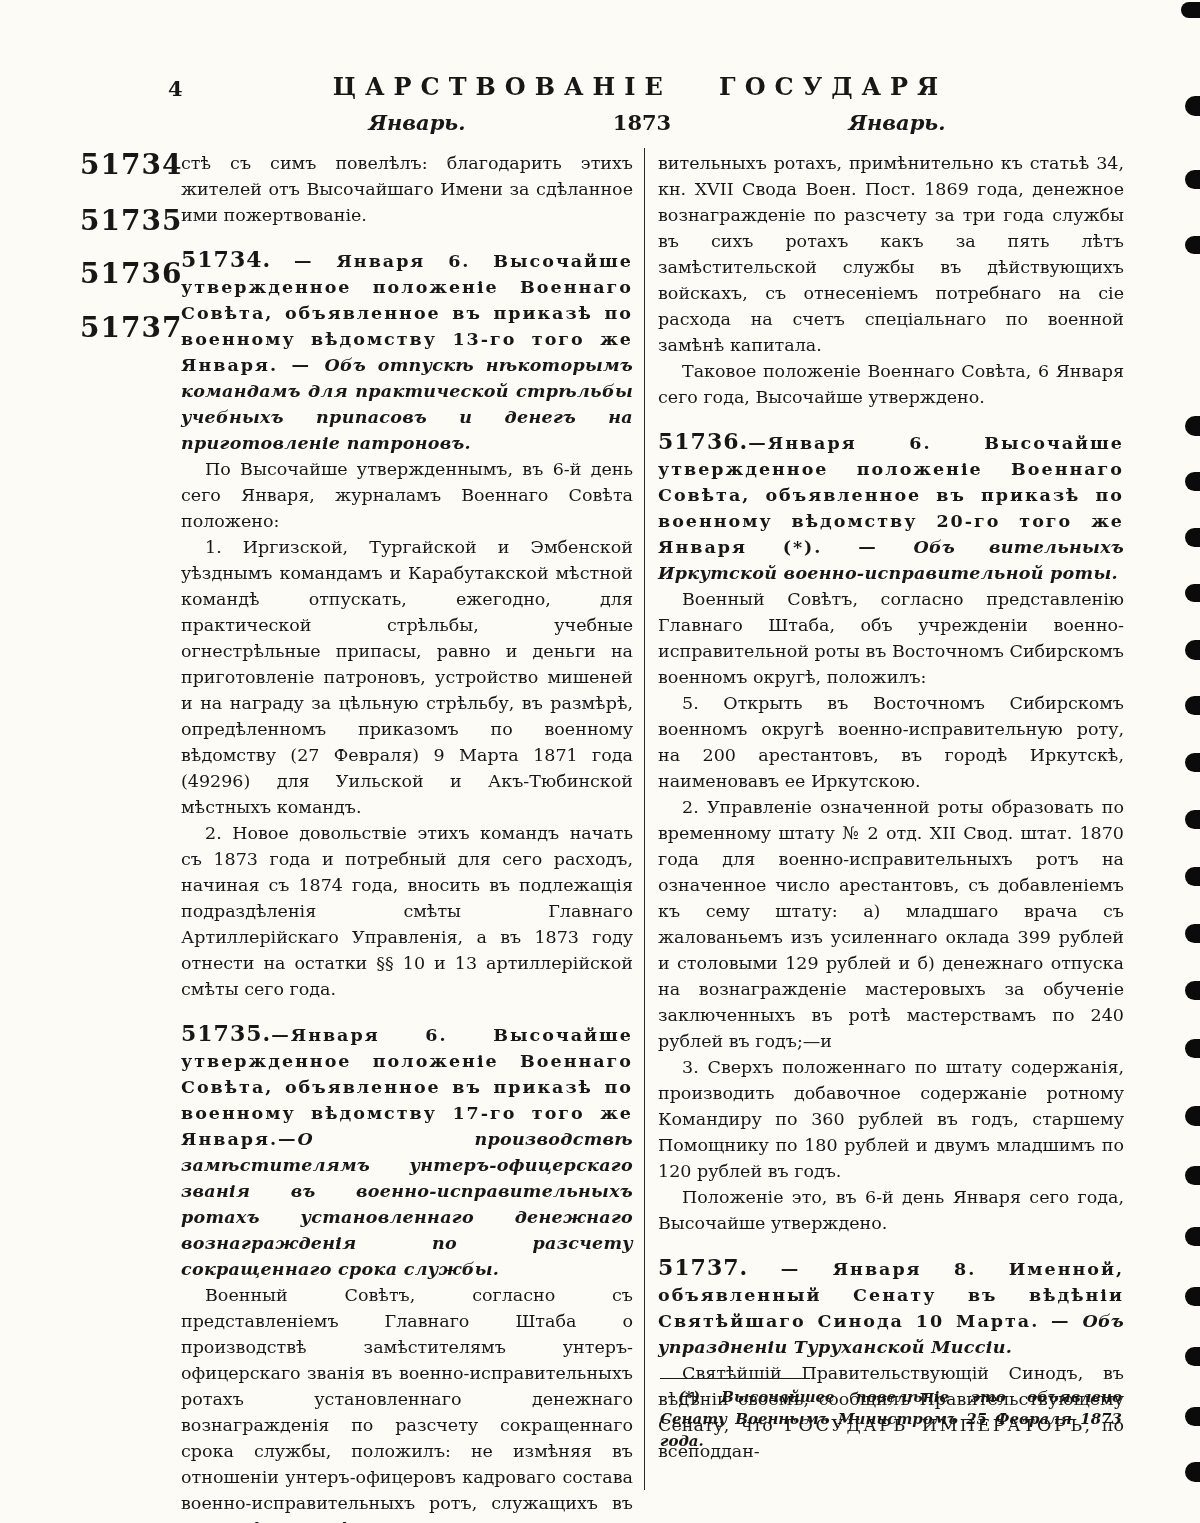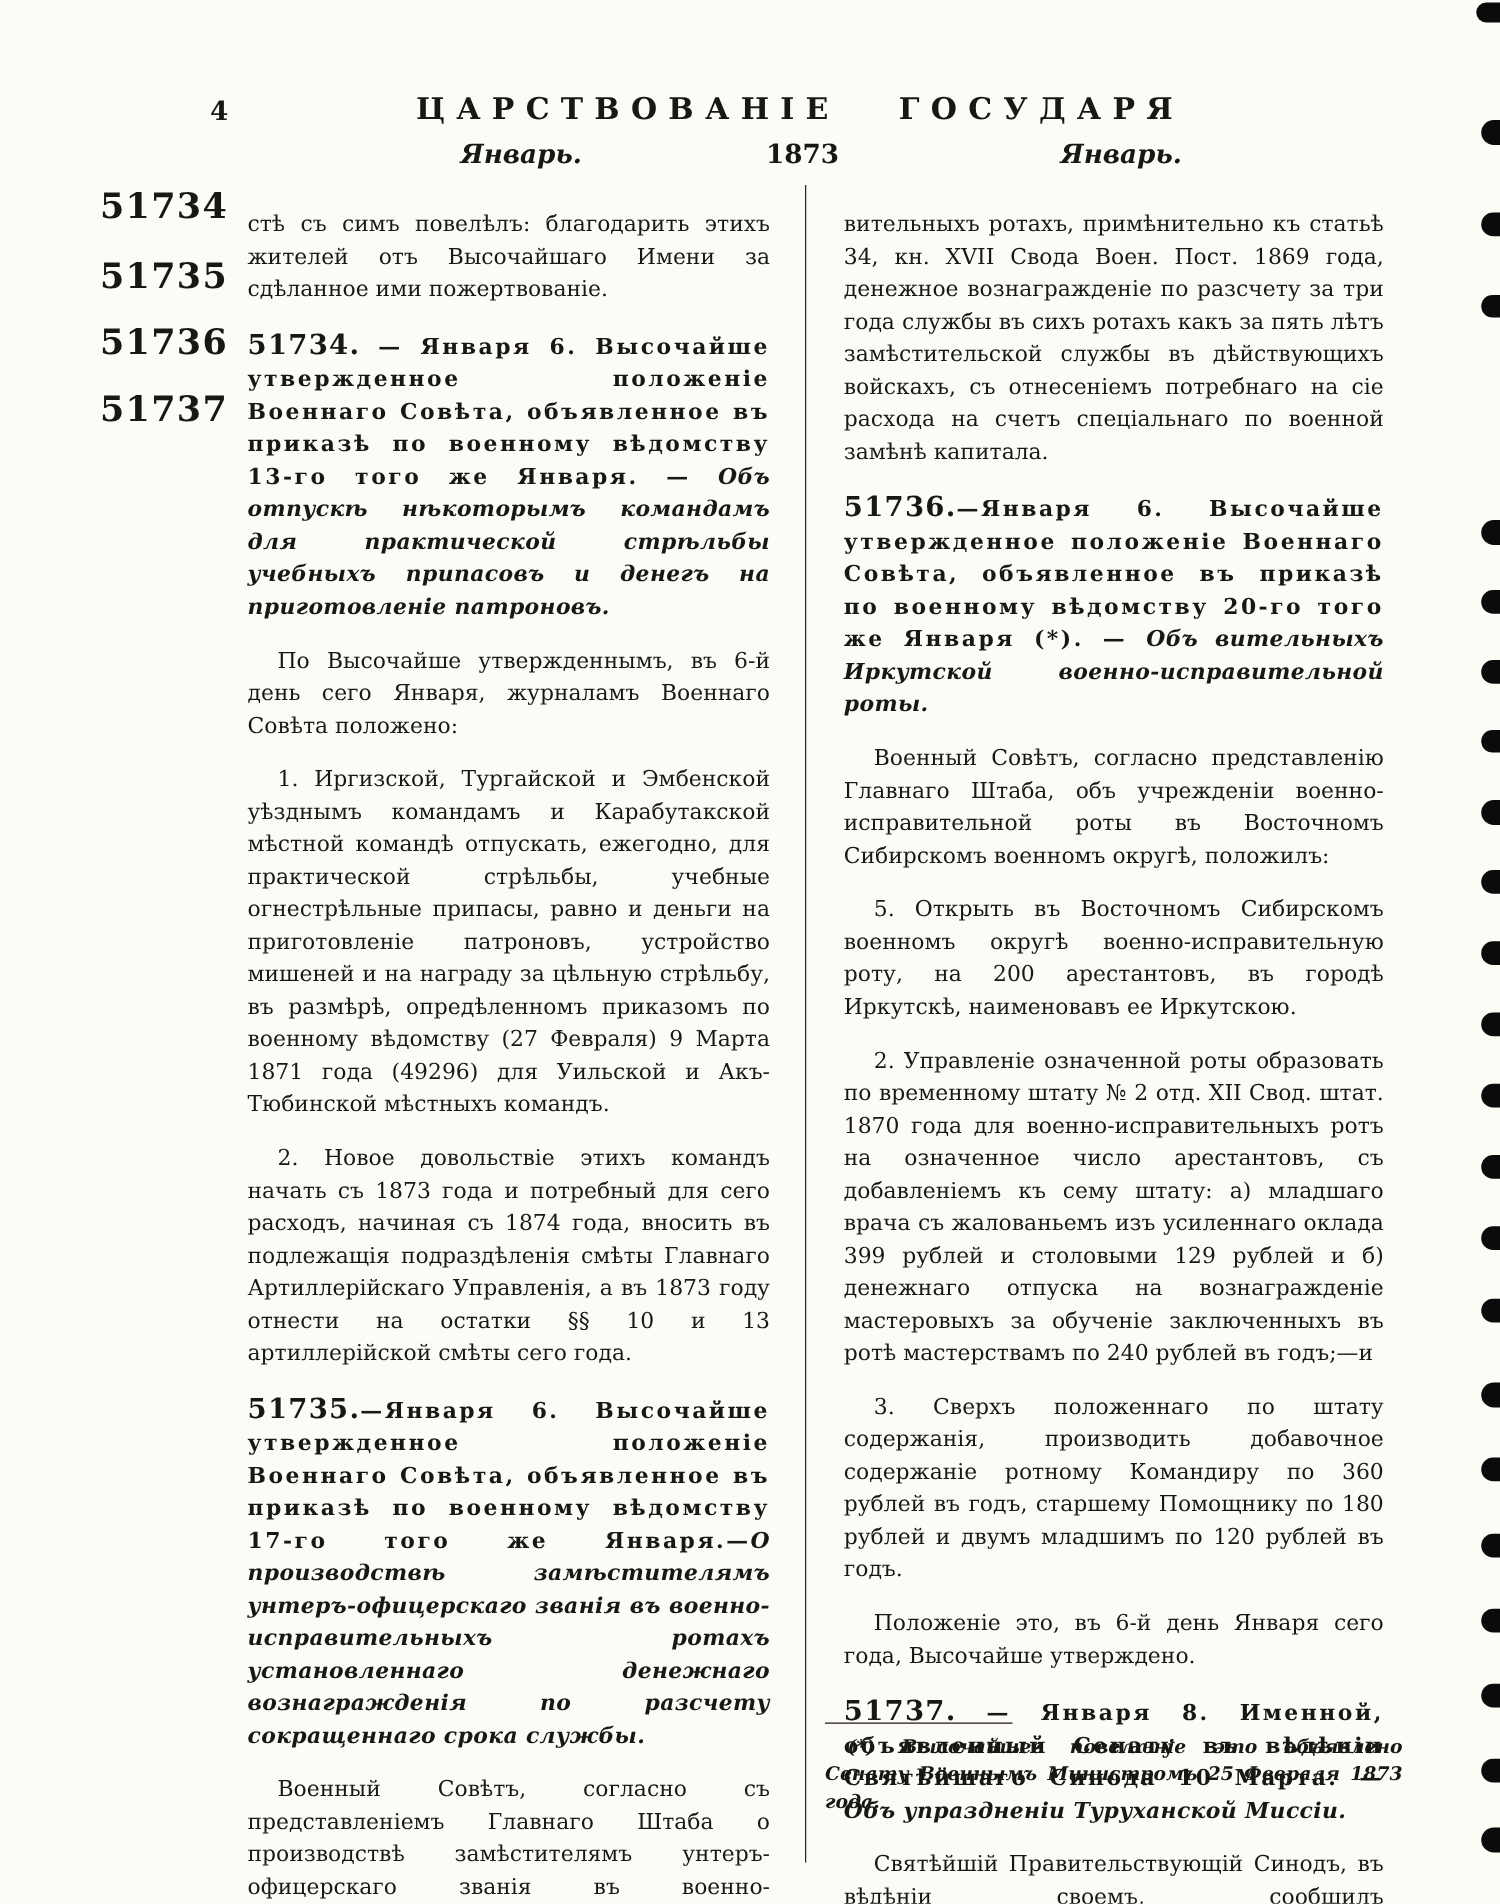--- a/index.html
+++ b/index.html
@@ -46,21 +46,21 @@
     background:#2c2a27;
   }
 
   .col {
     position:absolute; top:150px;
     font-size:17.5px; line-height:26px; text-align:justify;
   }
   .col-left  { left:181px; width:452px; }
   .col-right { left:658px; width:466px; }
 
-  .para { margin:17px; }
+  .para { margin:0; }
   .ind  { text-indent:24px; }
   .cont { text-indent:0; }
 
   .heading { margin-top:18px; text-indent:0; }
   .enum    { font-weight:bold; font-size:22px; letter-spacing:1px; }
   .info    { font-weight:bold; letter-spacing:2px; }
   .subject { font-style:italic; font-weight:bold; letter-spacing:0.3px; }
   .caps    { letter-spacing:2.5px; }
 
   .footnote {
@@ -123,20 +123,21 @@
     <p class="para ind">По Высочайше утвержденнымъ, въ 6-й день сего Января, журналамъ Военнаго Совѣта положено:</p>
     <p class="para ind">1. Иргизской, Тургайской и Эмбенской уѣзднымъ командамъ и Карабутакской мѣстной командѣ отпускать, ежегодно, для практической стрѣльбы, учебные огнестрѣльные припасы, равно и деньги на приготовленіе патроновъ, устройство мишеней и на награду за цѣльную стрѣльбу, въ размѣрѣ, опредѣленномъ приказомъ по военному вѣдомству (27 Февраля) 9 Марта 1871 года (49296) для Уильской и Акъ-Тюбинской мѣстныхъ командъ.</p>
     <p class="para ind">2. Новое довольствіе этихъ командъ начать съ 1873 года и потребный для сего расходъ, начиная съ 1874 года, вносить въ подлежащія подраздѣленія смѣты Главнаго Артиллерійскаго Управленія, а въ 1873 году отнести на остатки §§ 10 и 13 артиллерійской смѣты сего года.</p>
 
     <p class="para heading"><span class="enum">51735.</span><span class="info">—Января 6. Высочайше утвержденное положеніе Военнаго Совѣта, объявленное въ приказѣ по военному вѣдомству 17-го того же Января.—</span><span class="subject">О производствѣ замѣстителямъ унтеръ-офицерскаго званія въ военно-исправительныхъ ротахъ установленнаго денежнаго вознагражденія по разсчету сокращеннаго срока службы.</span></p>
     <p class="para ind">Военный Совѣтъ, согласно съ представленіемъ Главнаго Штаба о производствѣ замѣстителямъ унтеръ-офицерскаго званія въ военно-исправительныхъ ротахъ установленнаго денежнаго вознагражденія по разсчету сокращеннаго срока службы, положилъ: не измѣняя въ отношеніи унтеръ-офицеровъ кадроваго состава военно-исправительныхъ ротъ, служащихъ въ качествѣ замѣстителей, установленнаго Положеніемъ о военной замѣнѣ наименьшаго 5-ти-лѣтняго срока, на который принимаются въ военные замѣстители всѣ вообще нижніе чины, производить таковымъ унтеръ-офицерамъ за 5-ти-лѣтнюю замѣстительскую службу въ военно-испра-</p>
   </div>
 
   <div class="col col-right">
     <p class="para cont">вительныхъ ротахъ, примѣнительно къ статьѣ 34, кн. XVII Свода Воен. Пост. 1869 года, денежное вознагражденіе по разсчету за три года службы въ сихъ ротахъ какъ за пять лѣтъ замѣстительской службы въ дѣйствующихъ войскахъ, съ отнесеніемъ потребнаго на сіе расхода на счетъ спеціальнаго по военной замѣнѣ капитала.</p>
+    <p class="para ind">Таковое положеніе Военнаго Совѣта, 6 Января сего года, Высочайше утверждено.</p>
 
     <p class="para heading"><span class="enum">51736.</span><span class="info">—Января 6. Высочайше утвержденное положеніе Военнаго Совѣта, объявленное въ приказѣ по военному вѣдомству 20-го того же Января (*). — </span><span class="subject">Объ вительныхъ Иркутской военно-исправительной роты.</span></p>
     <p class="para ind">Военный Совѣтъ, согласно представленію Главнаго Штаба, объ учрежденіи военно-исправительной роты въ Восточномъ Сибирскомъ военномъ округѣ, положилъ:</p>
     <p class="para ind">5. Открыть въ Восточномъ Сибирскомъ военномъ округѣ военно-исправительную роту, на 200 арестантовъ, въ городѣ Иркутскѣ, наименовавъ ее Иркутскою.</p>
     <p class="para ind">2. Управленіе означенной роты образовать по временному штату № 2 отд. XII Свод. штат. 1870 года для военно-исправительныхъ ротъ на означенное число арестантовъ, съ добавленіемъ къ сему штату: а) младшаго врача съ жалованьемъ изъ усиленнаго оклада 399 рублей и столовыми 129 рублей и б) денежнаго отпуска на вознагражденіе мастеровыхъ за обученіе заключенныхъ въ ротѣ мастерствамъ по 240 рублей въ годъ;—и</p>
     <p class="para ind">3. Сверхъ положеннаго по штату содержанія, производить добавочное содержаніе ротному Командиру по 360 рублей въ годъ, старшему Помощнику по 180 рублей и двумъ младшимъ по 120 рублей въ годъ.</p>
     <p class="para ind">Положеніе это, въ 6-й день Января сего года, Высочайше утверждено.</p>
 
     <p class="para heading"><span class="enum">51737.</span><span class="info"> — Января 8. Именной, объявленный Сенату въ вѣдѣніи Святѣйшаго Синода 10 Марта. — </span><span class="subject">Объ упраздненіи Туруханской Миссіи.</span></p>
     <p class="para ind"><span>Святѣйшій Правительствующій Синодъ, въ вѣдѣніи своемъ, сообщилъ Правительствующему Сенату, что </span><span class="caps">ГОСУДАРЬ ИМПЕРАТОРЪ</span><span>, по всеподдан-</span></p>

